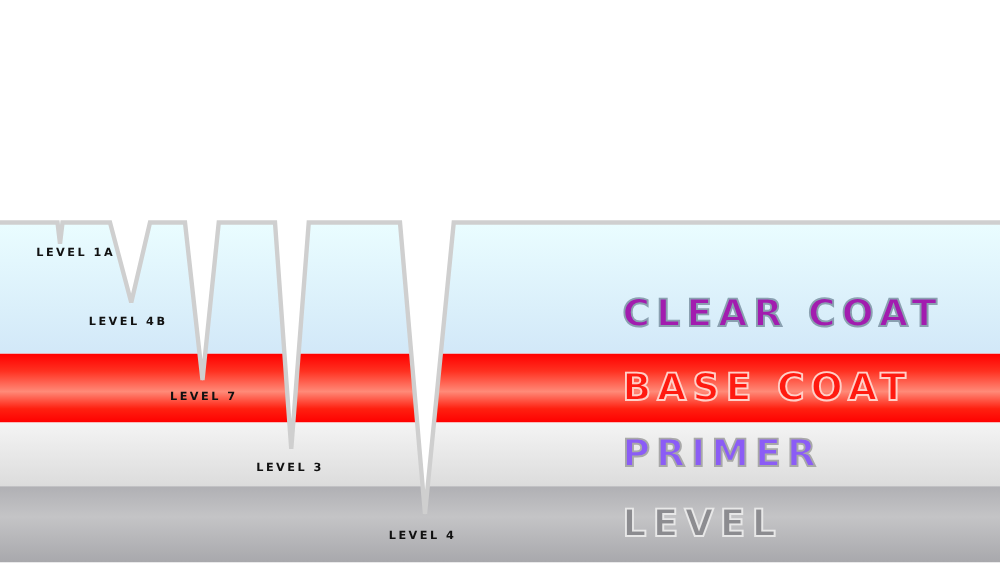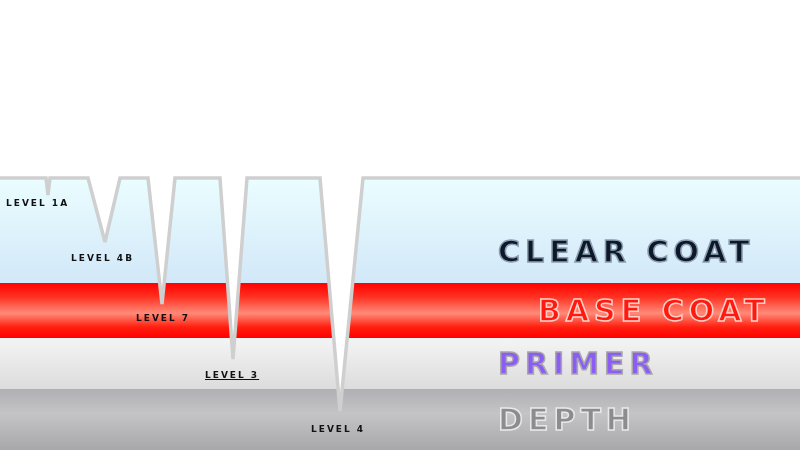--- a/index.html
+++ b/index.html
@@ -7,22 +7,22 @@
   .title { position: absolute; left: 22px; top: 22px; margin: 0; font-family: "DejaVu Sans", sans-serif; font-weight: bold; color: #dedede; font-size: 62px; line-height: 66px; letter-spacing: 20px; }
   .title span { display: block; }
   .layer { position: absolute; left: 0; width: 800px; }
   .clear { top: 178px; height: 105px; background: linear-gradient(#eafdff, #d2e8f8); }
   .base { top: 283px; height: 55px; background: linear-gradient(#ff0000 0%, #ff3020 25%, #ff8a78 55%, #ff2010 80%, #ff0000 100%); }
   .primer { top: 338px; height: 51px; background: linear-gradient(#f4f4f4, #dcdcdc); }
   .metal { top: 389px; height: 61px; background: linear-gradient(#b0b0b4, #c4c4c6 40%, #a8a8ac); }
   svg.scratch { position: absolute; left: 0; top: 0; }
   .lvl { position: absolute; font-family: "DejaVu Sans", sans-serif; font-weight: bold; font-size: 9px; letter-spacing: 2px; color: #111; }
   .lname { position: absolute; left: 498px; font-family: "DejaVu Sans", sans-serif; font-weight: bold; font-size: 30px; letter-spacing: 5px; }
-  .lname.clear-t { top: 234px; color: #0f172a; -webkit-text-stroke: 1.5px #8aa0b0; }
-  .lname.base-t { top: 293px; color: #ff1a10; margin-left: 40px; -webkit-text-stroke: 1.5px #ffd0c8; }
+  .lname.clear-t { top: 234px; color: #a21caf; -webkit-text-stroke: 1.5px #8aa0b0; }
+  .lname.base-t { top: 293px; color: #ff1a10; -webkit-text-stroke: 1.5px #ffd0c8; }
   .lname.primer-t { top: 346px; color: #8b5cf6; -webkit-text-stroke: 1.5px #a8a8a8; }
   .lname.metal-t { top: 402px; color: #8c8c90; -webkit-text-stroke: 1.5px #e8e8e8; }
 </style>
 </head>
 <body>
 
 <h1 class="title">
   <span>PAINT LAYERS &amp;</span>
   <span>SCRATCH DEPTH</span>
 </h1>
@@ -32,22 +32,22 @@
 <div class="layer primer"></div>
 <div class="layer metal"></div>
 
 <svg class="scratch" width="800" height="450">
 
   <path d="M0,0 L800,0 L800,177 L363,177 L340,412 L320,177 L247,177 L233,360 L220,177 L175,177 L162,305 L148,177 L120,177 L105,243 L88,177 L0,177 Z" fill="#ffffff"></path>
 
   <polyline points="0,178 46,178 48,195 50,178 88,178 105,242 120,178 148,178 162,304 175,178 220,178 233,359 247,178 320,178 340,411 363,178 800,178" fill="none" stroke="#cfcfcf" stroke-width="3.5" stroke-linejoin="miter"></polyline>
 </svg>
 
-<div class="lvl" style="left:6px; top:198px;">LEVEL 1A</div>
+<div class="lvl" style="left:29px; top:198px;">LEVEL 1A</div>
 <div class="lvl" style="left:71px; top:253px;">LEVEL 4B</div>
 <div class="lvl" style="left:136px; top:313px;">LEVEL 7</div>
-<div class="lvl" style="left:205px; top:370px;text-decoration:underline;">LEVEL 3</div>
+<div class="lvl" style="left:205px; top:370px;">LEVEL 3</div>
 <div class="lvl" style="left:311px; top:424px;">LEVEL 4</div>
 
 <div class="lname clear-t">CLEAR COAT</div>
 <div class="lname base-t">BASE COAT</div>
 <div class="lname primer-t">PRIMER</div>
-<div class="lname metal-t">DEPTH</div>
+<div class="lname metal-t">LEVEL</div>
 
 </body></html>

